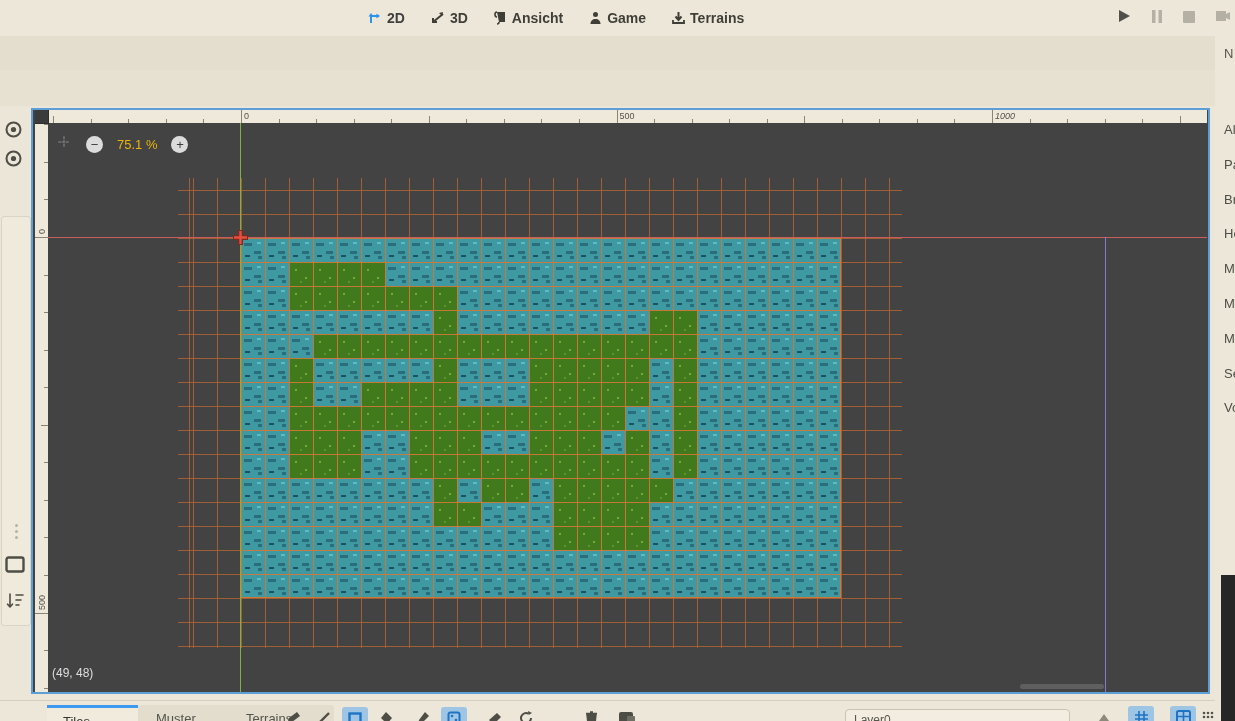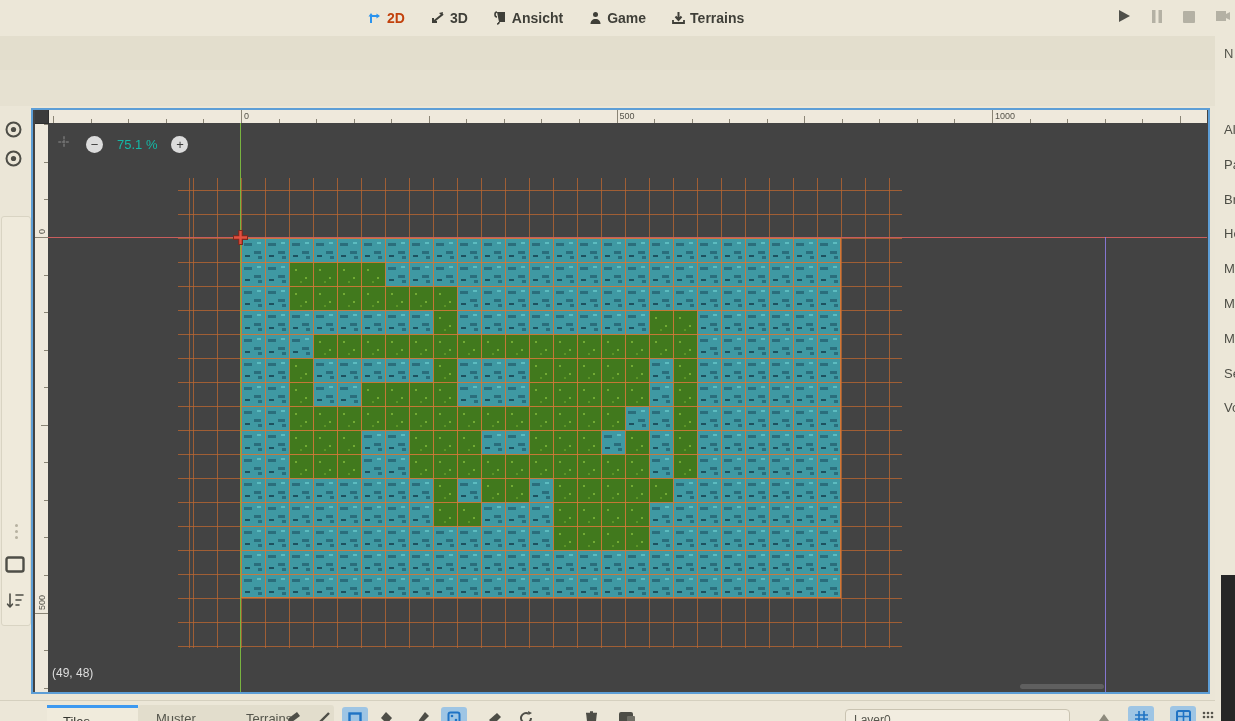--- a/index.html
+++ b/index.html
@@ -3,21 +3,21 @@
 <meta charset="utf-8">
 <style>
   html,body{margin:0;padding:0;background:#222;}
   #app{position:relative;width:1235px;height:721px;overflow:hidden;
        font-family:"Liberation Sans",sans-serif;background:#ebe6d7;}
   .abs{position:absolute;}
   
   #topbar{left:0;top:0;width:1235px;height:36px;background:#ece7d8;}
   #ctx{left:368px;top:0;height:36px;display:flex;align-items:center;gap:26px;}
   .ctx-item{display:flex;align-items:center;gap:5px;font-size:14px;font-weight:bold;color:#3f3f38;cursor:pointer;}
-  .ctx-item.active{color:#c2410c;justify-content:center;}
+  .ctx-item.active{color:#404040;justify-content:center;}
   .ctx-item svg{display:block;}
   #playback{right:18px;top:0;height:36px;display:flex;align-items:center;gap:20px;left:auto;position:absolute;}
   
   #tabstrip{left:0;top:36px;width:1235px;height:34px;background:#e3decd;border-bottom:1px solid #d5d0bf;}
   .vdots{width:4px;display:flex;flex-direction:column;gap:3px;align-items:center;}
   .vdots i{width:3px;height:3px;border-radius:50%;background:#6e6e64;}
   #tab-handle{left:18px;top:45px;}
   .scenetab{position:absolute;top:38px;height:31px;display:flex;align-items:center;gap:6px;
             padding:0 10px;font-size:13px;color:#70705f;box-sizing:border-box;}
   .scenetab.active{background:#d7d3c3;border-top:2px solid #3d99f0;color:#3a3a33;}
@@ -64,21 +64,21 @@
     border-right:1px solid rgba(210,120,55,.9);border-bottom:1px solid rgba(210,120,55,.9);box-sizing:border-box;
     background-image:repeating-linear-gradient(to right,rgba(210,120,55,.9) 0 1px,transparent 1px 24px),
                      repeating-linear-gradient(to bottom,rgba(210,120,55,.9) 0 1px,transparent 1px 24px);}
   #axis-y{left:192px;top:0;width:1px;height:569px;background:rgba(124,185,64,.95);}
   #axis-x{left:0;top:114px;width:1159px;height:1px;background:rgba(208,95,95,.95);}
   #vp-edge{left:1057px;top:114px;width:1px;height:455px;background:rgba(141,124,224,.9);}
   #origin-cross{left:183px;top:105px;width:19px;height:19px;}
   #zoomwidget{left:8px;top:10px;height:22px;display:flex;align-items:center;gap:14px;color:#d9d9d9;}
   .zbtn{width:17px;height:17px;border-radius:50%;background:#dcdcdc;color:#3a3a3a;font-size:13px;
         display:flex;align-items:center;justify-content:center;line-height:1;}
-  #zoomval{font-size:13px;color:#14b8a6;}
+  #zoomval{font-size:13px;color:#eab308;}
   #coords{left:4px;top:543px;font-size:12px;color:#dedede;}
   #hscroll{left:972px;top:561px;width:84px;height:5px;border-radius:3px;background:#5f5f5f;}
   
   #rightdock{left:1215px;top:36px;width:20px;height:685px;background:#ece7d8;}
   #rd-dark{left:1221px;top:575px;width:14px;height:146px;background:#262626;}
   .rd-label{position:absolute;left:9px;font-size:13px;color:#4e4e46;white-space:nowrap;}
   #expand-btn{left:1186px;top:44px;width:20px;height:20px;}
   
   #bottompanel{left:0;top:700px;width:1215px;height:21px;background:#ece7d8;border-top:1px solid #d5d0bf;}
   .btab{position:absolute;top:4px;height:26px;padding:6px 16px 0;font-size:13px;color:#55554c;box-sizing:border-box;}
@@ -740,21 +740,21 @@
         <div class="htick" style="left: 606.05px; height: 4px;"></div>
         <div class="htick" style="left: 643.6px; height: 4px;"></div>
         <div class="htick" style="left: 681.15px; height: 4px;"></div>
         <div class="htick" style="left: 718.7px; height: 4px;"></div>
         <div class="htick" style="left: 756.25px; height: 7px;"></div>
         <div class="htick" style="left: 793.8px; height: 4px;"></div>
         <div class="htick" style="left: 831.35px; height: 4px;"></div>
         <div class="htick" style="left: 868.9px; height: 4px;"></div>
         <div class="htick" style="left: 906.45px; height: 4px;"></div>
         <div class="htick" style="left: 944px; height: 13px;"></div>
-        <div class="rlabel" style="left: 947px; top: 1px;">1000</div>
+        <div class="rlabel" style="left: 947px; top: 1px; font-style: italic;">1000</div>
         <div class="htick" style="left: 981.55px; height: 4px;"></div>
         <div class="htick" style="left: 1019.1px; height: 4px;"></div>
         <div class="htick" style="left: 1056.65px; height: 4px;"></div>
         <div class="htick" style="left: 1094.2px; height: 4px;"></div>
         <div class="htick" style="left: 1131.75px; height: 7px;"></div>
       </div>
   <div class="abs" id="vruler">
         <div class="vtick" style="top: 1.35px; width: 4px;"></div>
         <div class="vtick" style="top: 38.9px; width: 4px;"></div>
         <div class="vtick" style="top: 76.45px; width: 4px;"></div>

